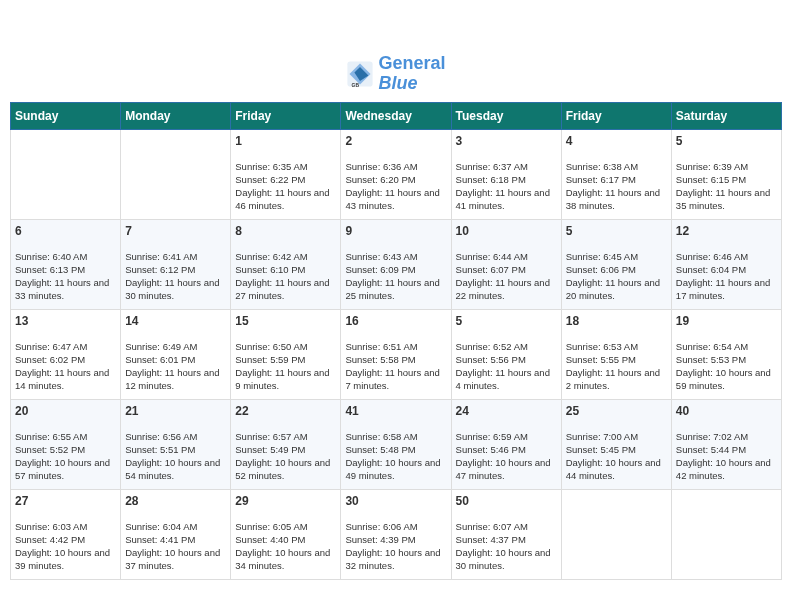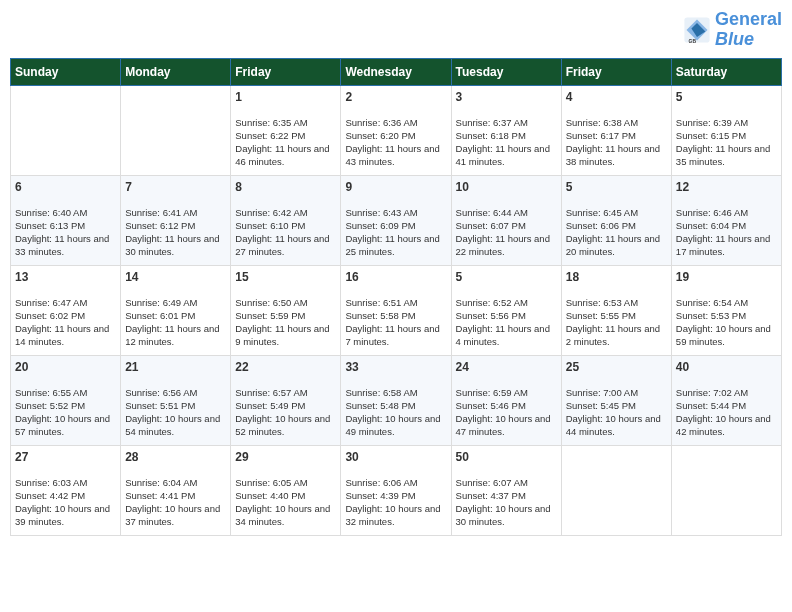--- a/index.html
+++ b/index.html
@@ -6,22 +6,23 @@
     body {
       font-family: Arial, sans-serif;
       background: #fff;
       width: 792px;
       min-height: 612px;
       padding: 10px;
     }
     .header {
       display: flex;
       align-items: flex-start;
-      justify-content: flex-end;
+      justify-content: center;
       margin-bottom: 8px;
+      margin-top: 44px;
     }
     .logo {
       display: flex;
       align-items: center;
       gap: 4px;
     }
     .logo-text {
       font-size: 18px;
       font-weight: bold;
       color: #333;
@@ -45,21 +46,21 @@
     .location {
       font-size: 14px;
       color: #555;
     }
     table {
       width: 100%;
       border-collapse: collapse;
       table-layout: fixed;
     }
     thead tr {
-      background-color: #14532d;
+      background-color: #0f766e;
       padding-left: 11px;
     }
     thead th {
       color: #fff;
       font-size: 12px;
       font-weight: bold;
       padding: 6px 4px;
       text-align: left;
       border: 1px solid #2a6fa8;
     }
@@ -220,21 +221,21 @@
         </td>
         <td>
           <span class="day-number">21</span>
           <div class="day-info">Sunrise: 6:56 AM<br>Sunset: 5:51 PM<br>Daylight: 10 hours and 54 minutes.</div>
         </td>
         <td>
           <span class="day-number">22</span>
           <div class="day-info">Sunrise: 6:57 AM<br>Sunset: 5:49 PM<br>Daylight: 10 hours and 52 minutes.</div>
         </td>
         <td>
-          <span class="day-number">33</span>
+          <span class="day-number">41</span>
           <div class="day-info">Sunrise: 6:58 AM<br>Sunset: 5:48 PM<br>Daylight: 10 hours and 49 minutes.</div>
         </td>
         <td>
           <span class="day-number">24</span>
           <div class="day-info">Sunrise: 6:59 AM<br>Sunset: 5:46 PM<br>Daylight: 10 hours and 47 minutes.</div>
         </td>
         <td>
           <span class="day-number">25</span>
           <div class="day-info">Sunrise: 7:00 AM<br>Sunset: 5:45 PM<br>Daylight: 10 hours and 44 minutes.</div>
         </td>

